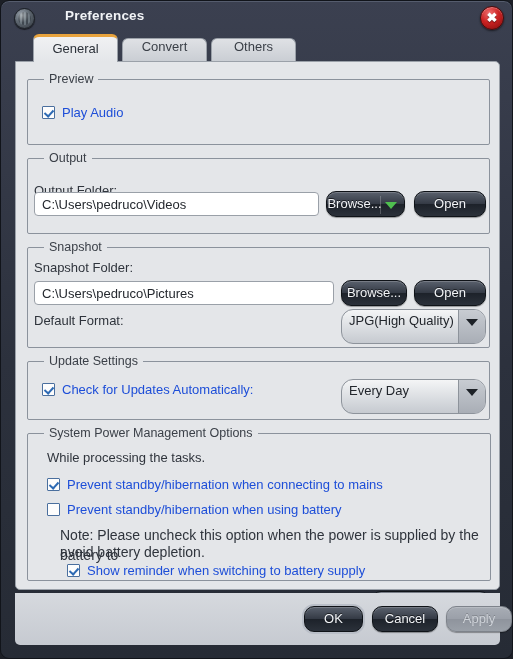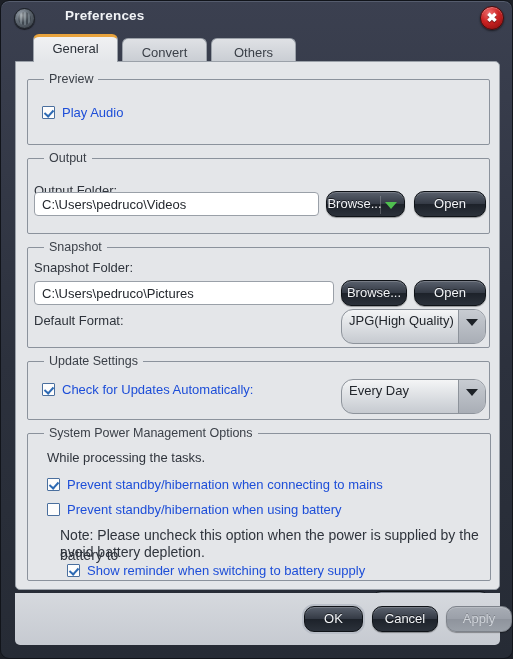--- a/index.html
+++ b/index.html
@@ -98,21 +98,21 @@
     box-sizing: border-box;
     border-radius: 6px 6px 0 0;
     border: 1px solid #9ba1a9;
     border-bottom: none;
     background: linear-gradient(180deg, #dfe1e5 0%, #c9cdd3 100%);
     color: #3a3f47;
     font-size: 13px;
     text-align: center;
     cursor: pointer;
   }
-  .tab span { display: block; padding-top: 6px; }
+  .tab span { display: block; padding-top: 0; }
   .tab.active {
     top: 0;
     height: 28px;
     background: linear-gradient(180deg, #f0f1f3 0%, #e4e6e9 100%);
     border-top: 3px solid #e8a33d;
     color: #2b3038;
     z-index: 4;
   }
   .tab.active span { padding-top: 4px; }
 

